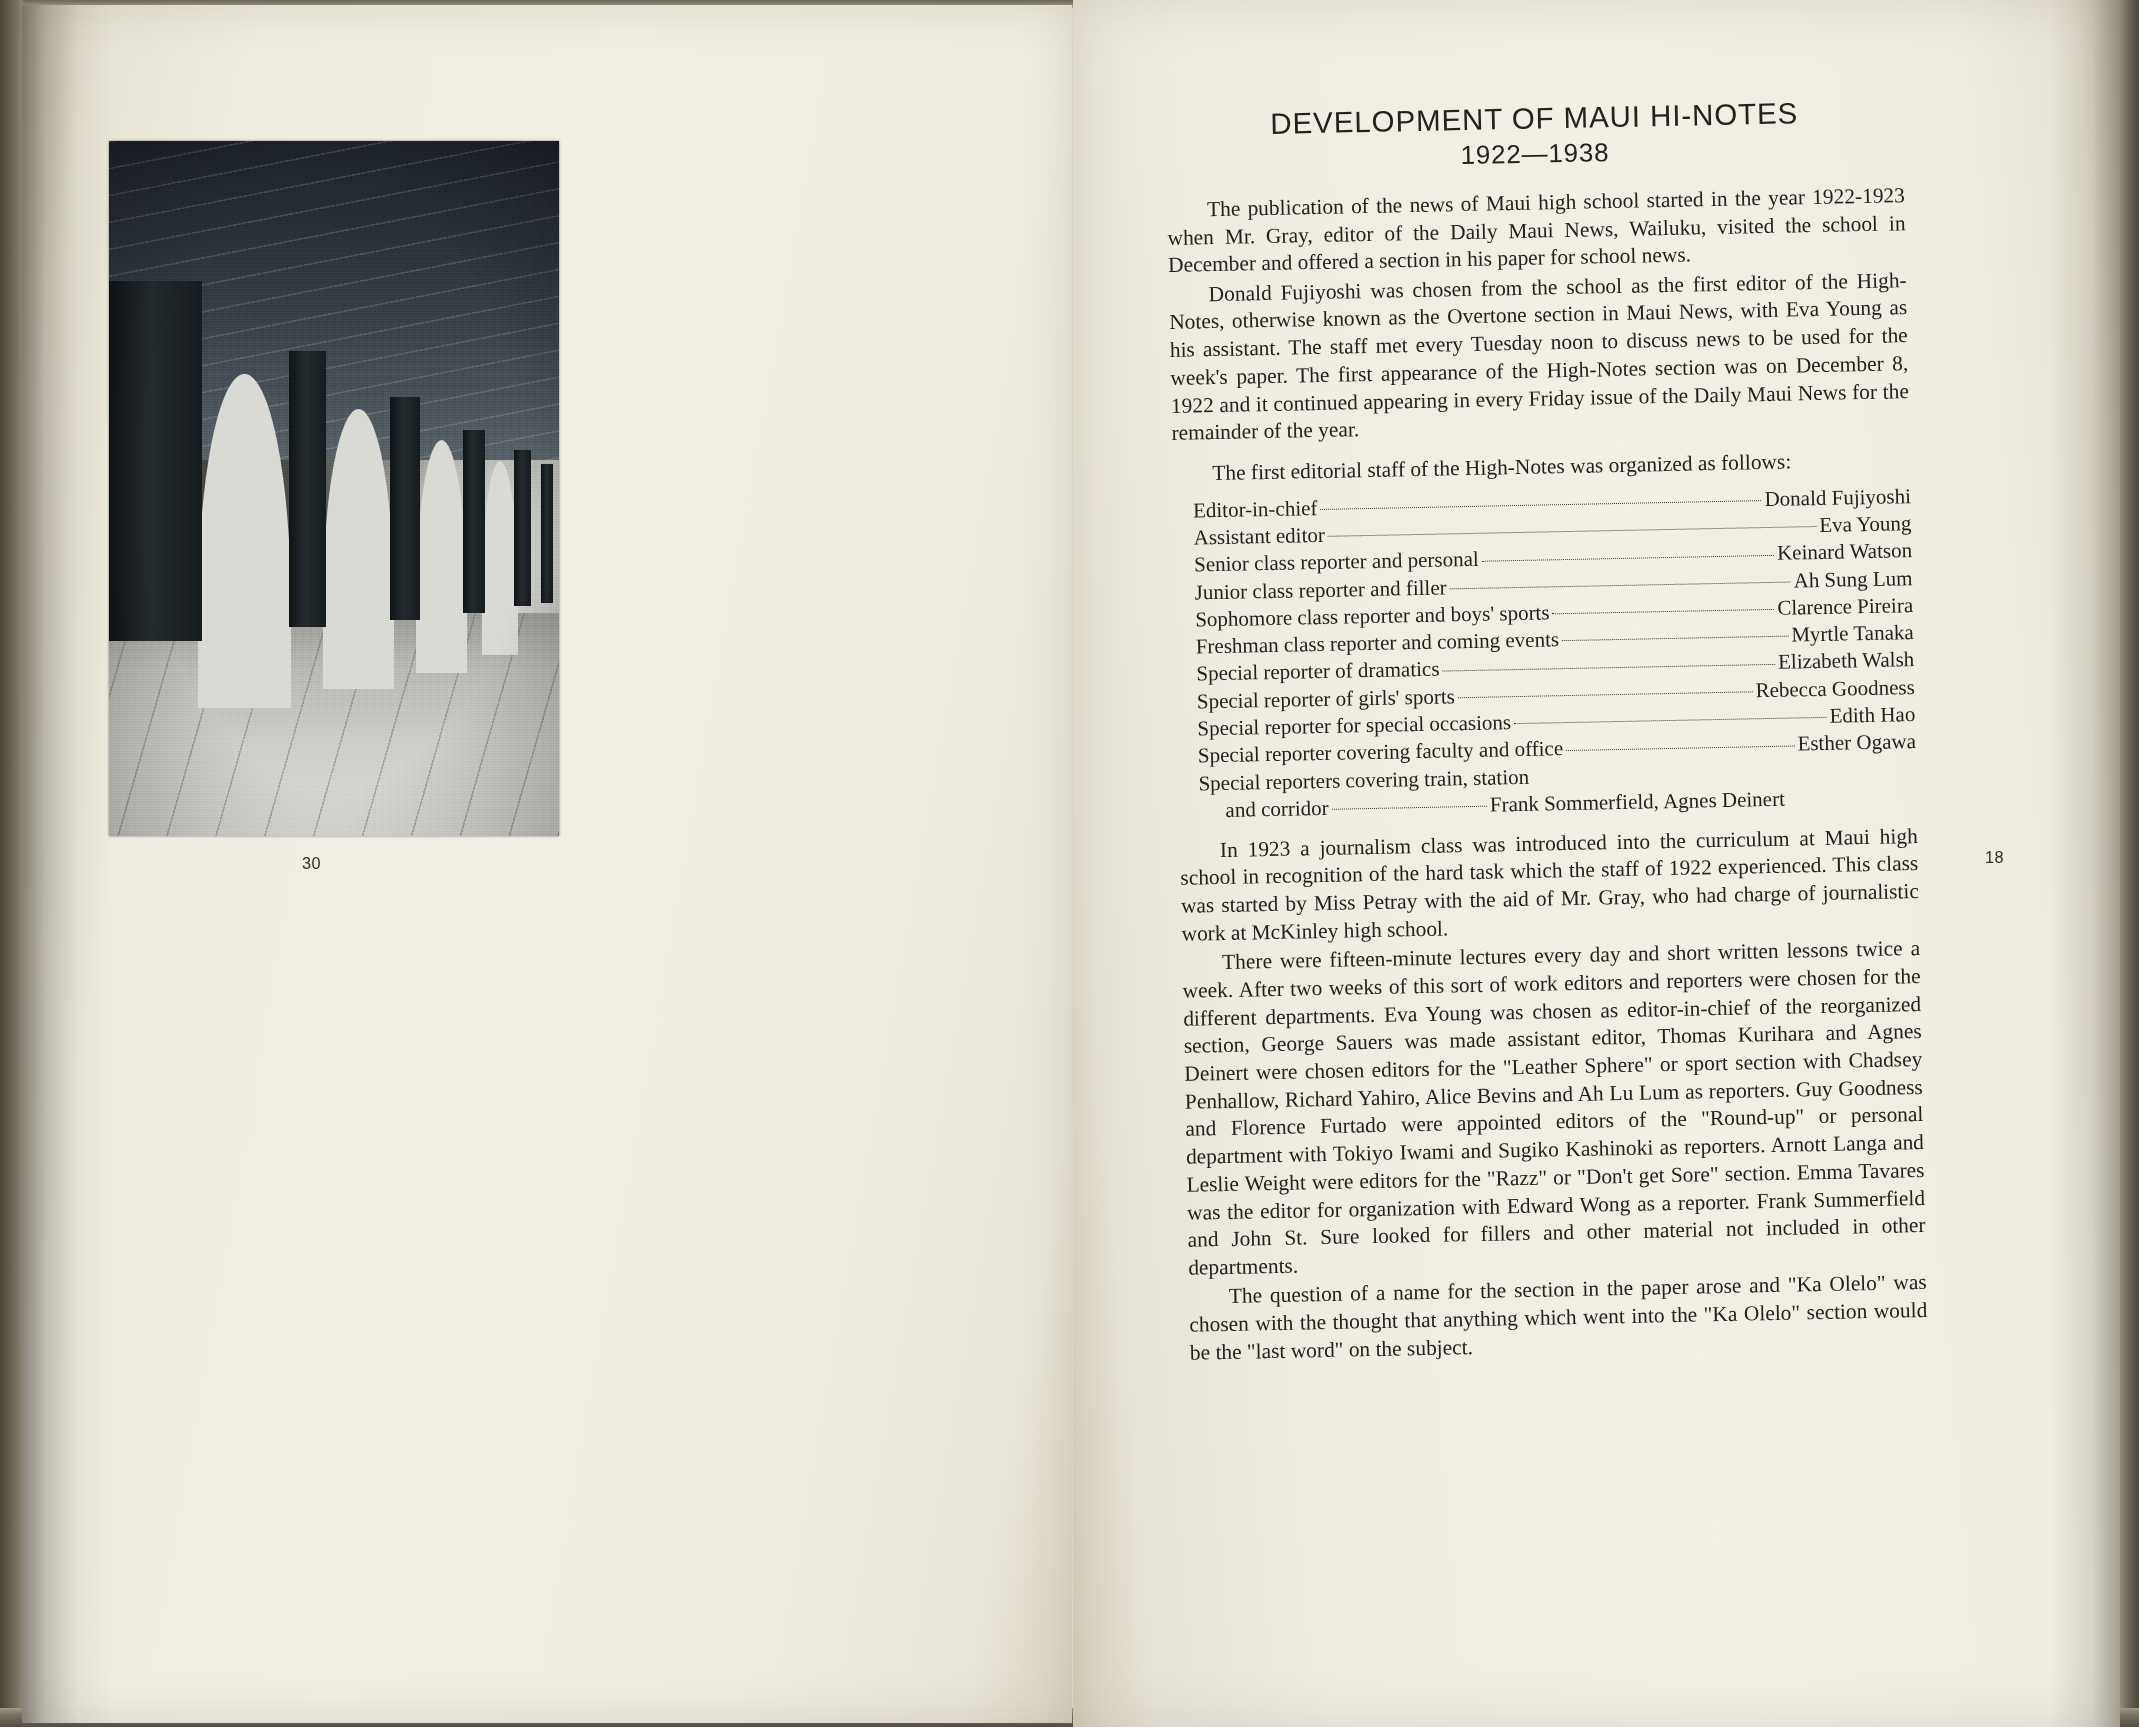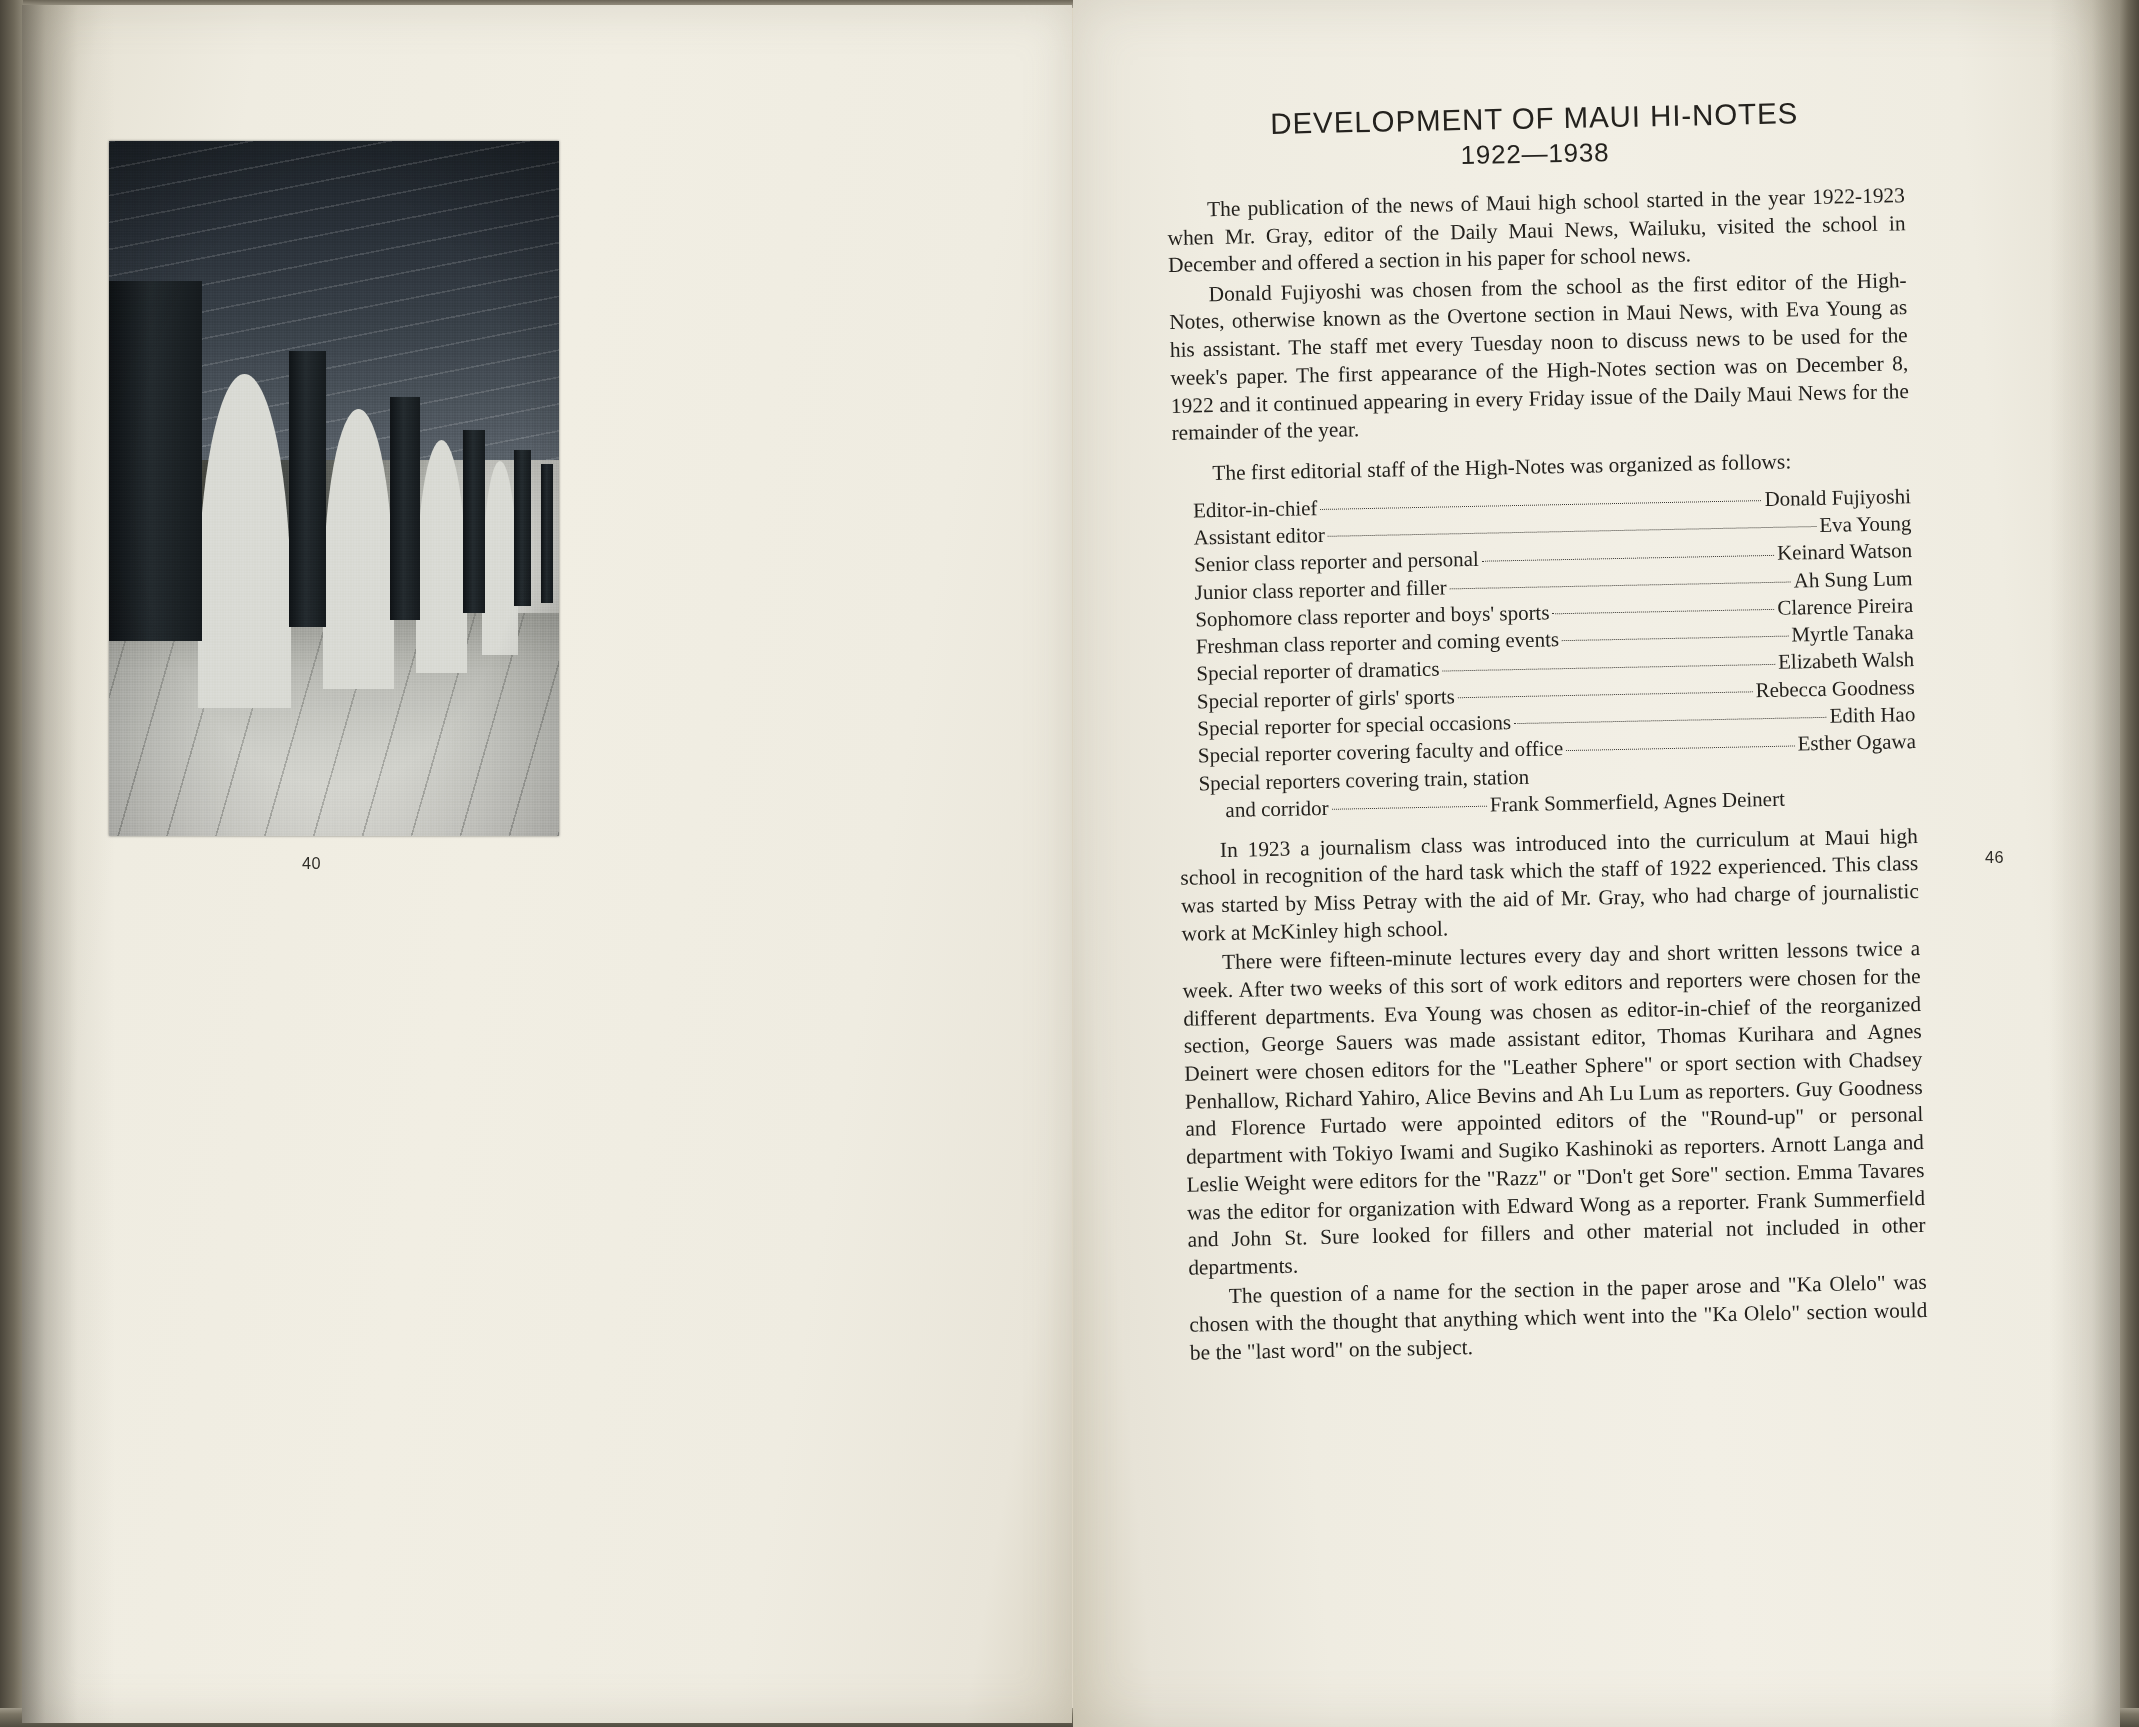--- a/index.html
+++ b/index.html
@@ -242,21 +242,21 @@
       <div class="ph-col" style="left:180px; top:210px; width:37px; bottom:30%;"></div>
       <div class="ph-col" style="left:281px; top:256px; width:29.5px; bottom:31%;"></div>
       <div class="ph-col" style="left:354px; top:289px; width:22px; bottom:32%;"></div>
       <div class="ph-col" style="left:405px; top:309px; width:17px; bottom:33%;"></div>
       <div class="ph-col" style="left:432px; top:323px; width:12.4px; bottom:33.5%;"></div>
 
       <div class="ph-vign"></div>
       <div class="ph-grain"></div>
     </div>
 
-    <div class="page-number" id="left-page-number">40</div>
+    <div class="page-number" id="left-page-number">30</div>
   </div>
 
   <div id="right-page">
     <div id="right-gutter"></div>
 
     <div id="text-block">
       <h1 class="doc-title">DEVELOPMENT OF MAUI HI-NOTES</h1>
       <div class="doc-subtitle">1922—1938</div>
 
       <p class="body">The publication of the news of Maui high school started in the year 1922-1923 when Mr. Gray, editor of the Daily Maui News, Wailuku, visited the school in December and offered a section in his paper for school news.</p>
@@ -325,17 +325,17 @@
             <span class="staff-name">Frank Sommerfield, Agnes Deinert</span>
           </div>
         </li>
       </ul>
 
       <p class="body">In 1923 a journalism class was introduced into the curriculum at Maui high school in recognition of the hard task which the staff of 1922 experienced. This class was started by Miss Petray with the aid of Mr. Gray, who had charge of journalistic work at McKinley high school.</p>
       <p class="body">There were fifteen-minute lectures every day and short written lessons twice a week. After two weeks of this sort of work editors and reporters were chosen for the different departments. Eva Young was chosen as editor-in-chief of the reorganized section, George Sauers was made assistant editor, Thomas Kurihara and Agnes Deinert were chosen editors for the "Leather Sphere" or sport section with Chadsey Penhallow, Richard Yahiro, Alice Bevins and Ah Lu Lum as reporters. Guy Goodness and Florence Furtado were appointed editors of the "Round-up" or personal department with Tokiyo Iwami and Sugiko Kashinoki as reporters. Arnott Langa and Leslie Weight were editors for the "Razz" or "Don't get Sore" section. Emma Tavares was the editor for organization with Edward Wong as a reporter. Frank Summerfield and John St. Sure looked for fillers and other material not included in other departments.</p>
       <p class="body">The question of a name for the section in the paper arose and "Ka Olelo" was chosen with the thought that anything which went into the "Ka Olelo" section would be the "last word" on the subject.</p>
     </div>
 
-    <div class="page-number" id="right-page-number">46</div>
+    <div class="page-number" id="right-page-number">18</div>
   </div>
 
 </div>
 
 
 </body></html>

